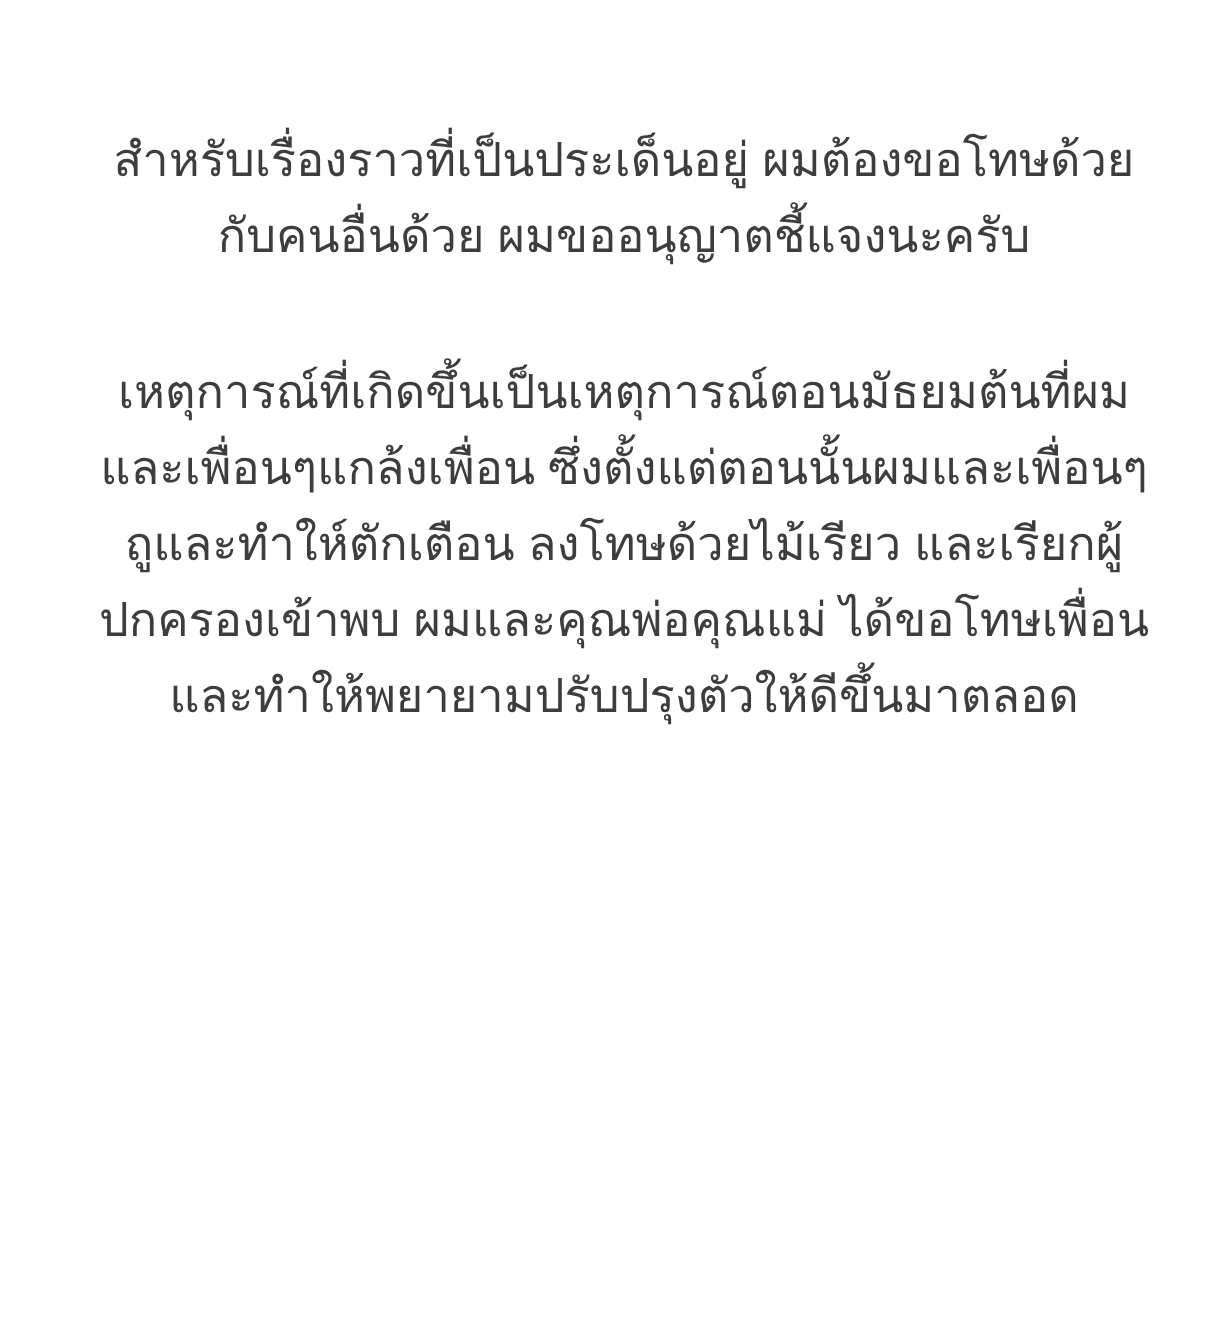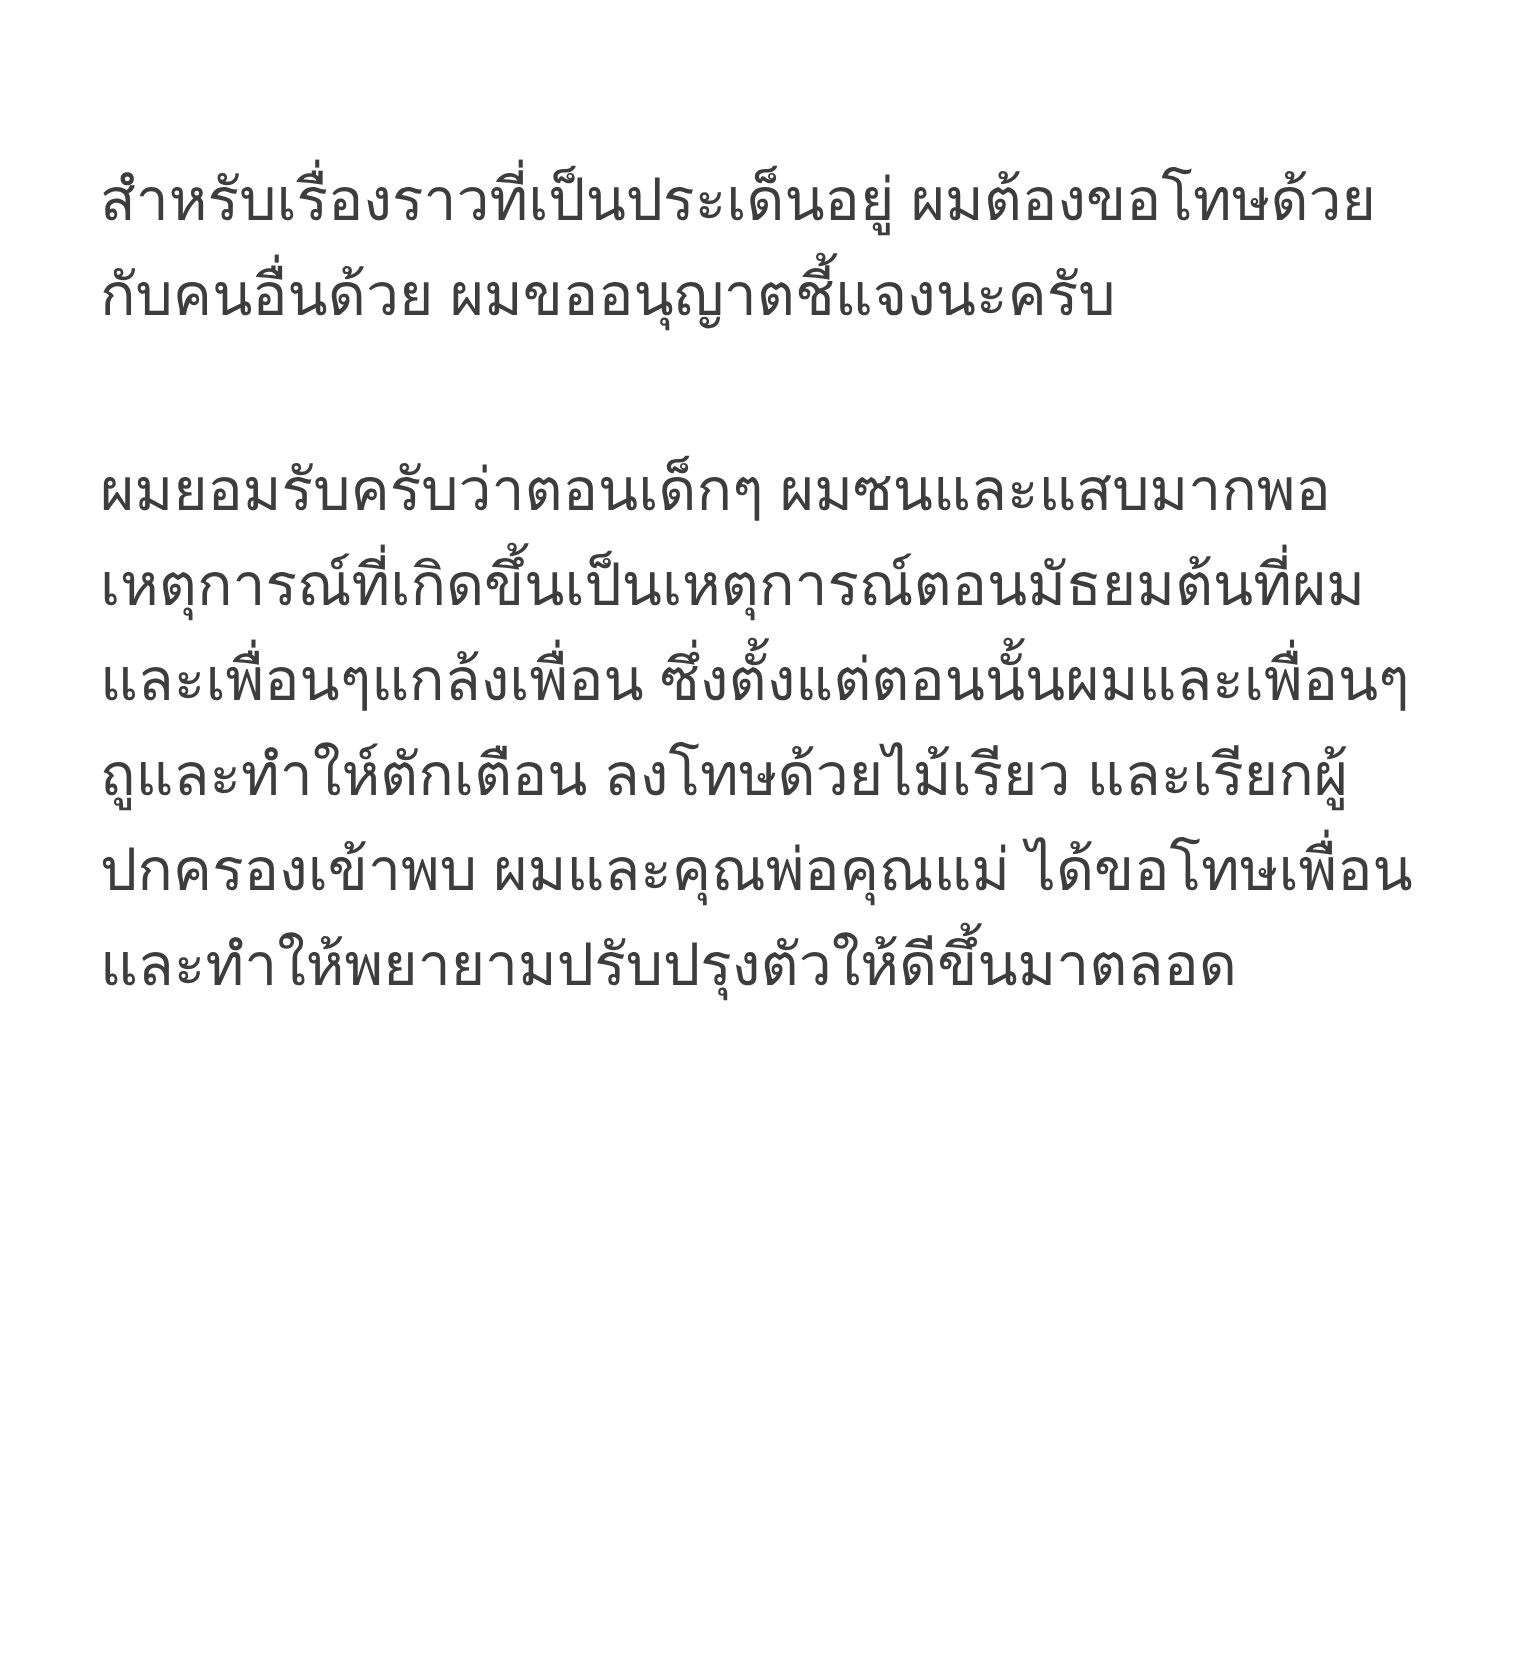--- a/index.html
+++ b/index.html
@@ -14,21 +14,21 @@
     box-sizing: border-box;
     padding: 122px 56px 0 80px;
     overflow: hidden;
   }
   .doc-text {
     font-family: "Liberation Sans", "DejaVu Sans", sans-serif;
     font-size: 47px;
     line-height: 76px;
     color: #3d3d3d;
     font-weight: 400;
-    text-align: left;
+    text-align: center;
   }
   .paragraph {
     margin: 0 0 80px 0;
     padding: 0;
   }
   .paragraph:last-child {
     margin-bottom: 0;
   }
   .text-line {
     white-space: nowrap;
@@ -39,21 +39,20 @@
 
 <div class="page">
   <div class="doc-text">
 
     <div class="paragraph">
       <div class="text-line">สำหรับเรื่องราวที่เป็นประเด็นอยู่ ผมต้องขอโทษด้วย</div>
       <div class="text-line">กับคนอื่นด้วย ผมขออนุญาตชี้แจงนะครับ</div>
     </div>
 
     <div class="paragraph">
-      <div class="text-line">ผมยอมรับครับว่าตอนเด็กๆ ผมซนและแสบมากพอ</div>
       <div class="text-line">เหตุการณ์ที่เกิดขึ้นเป็นเหตุการณ์ตอนมัธยมต้นที่ผม</div>
       <div class="text-line">และเพื่อนๆแกล้งเพื่อน ซึ่งตั้งแต่ตอนนั้นผมและเพื่อนๆ</div>
       <div class="text-line">ถูและทำให์ตักเตือน ลงโทษด้วยไม้เรียว และเรียกผู้</div>
       <div class="text-line">ปกครองเข้าพบ ผมและคุณพ่อคุณแม่ ได้ขอโทษเพื่อน</div>
       <div class="text-line">และทำให้พยายามปรับปรุงตัวให้ดีขึ้นมาตลอด</div>
     </div>
 
   </div>
 </div>
 

